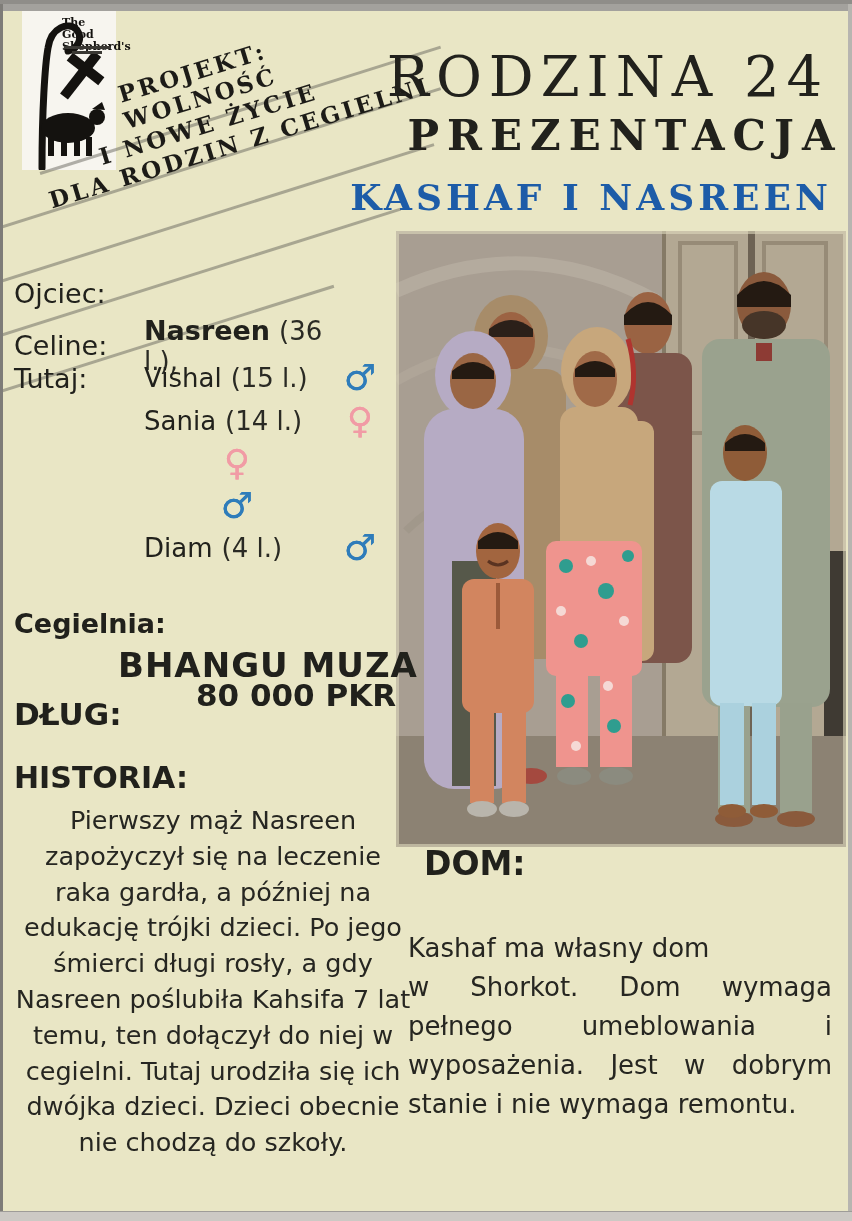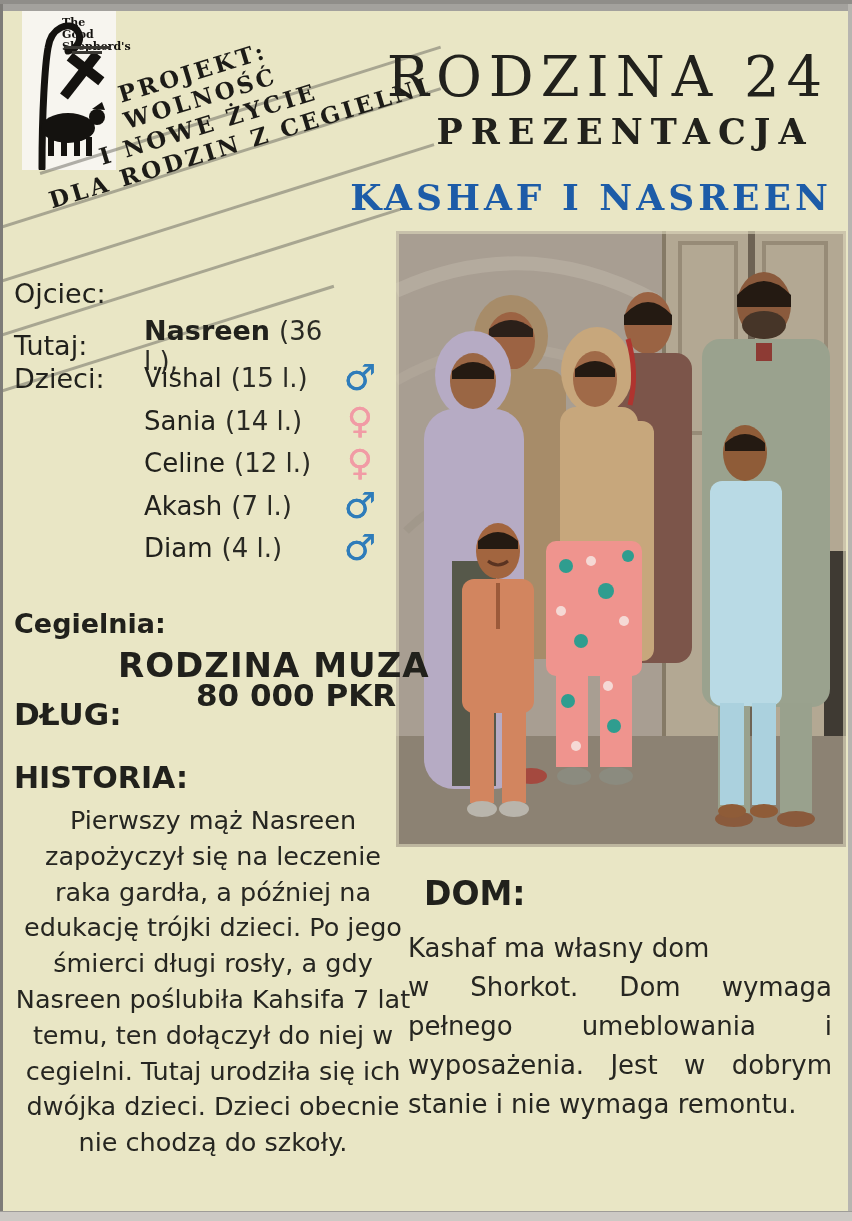--- a/index.html
+++ b/index.html
@@ -19,21 +19,21 @@
   .logo-bar{position:absolute;left:42px;width:46px;height:2.5px;background:#3a3833;}
   .logo-svg{position:absolute;left:0;top:0;}
 
   .tagline{position:absolute;left:22px;top:106px;width:348px;transform:rotate(-17deg);transform-origin:0 0;
            text-align:center;font-family:"DejaVu Serif",serif;font-weight:bold;font-size:23px;
            line-height:27px;letter-spacing:3px;color:#1c1b17;white-space:nowrap;}
 
   .title{position:absolute;left:362px;top:40px;width:492px;text-align:center;
          font-family:"DejaVu Serif",serif;font-weight:normal;font-size:56px;letter-spacing:7px;white-space:nowrap;}
   .subtitle{position:absolute;left:400px;top:107px;width:450px;text-align:center;
-         font-family:"DejaVu Serif",serif;font-weight:bold;font-size:35px;letter-spacing:8px;white-space:nowrap;}
+         font-family:"DejaVu Serif",serif;font-weight:bold;font-size:42px;letter-spacing:8px;white-space:nowrap;}
   .fam-names{position:absolute;left:332px;top:172px;width:518px;text-align:center;
          font-family:"DejaVu Serif",serif;font-weight:bold;font-size:36px;letter-spacing:4px;
          color:#1d5ca8;white-space:nowrap;}
 
   .photo{position:absolute;left:396px;top:227px;width:450px;height:616px;}
 
   .family-grid{position:absolute;left:14px;top:268px;width:376px;}
   .fam-row{display:grid;grid-template-columns:130px 186px 60px;height:42.5px;align-items:center;}
   .fam-label{font-weight:normal;font-size:27px;}
   .nm{font-size:26px;}
@@ -44,21 +44,21 @@
   .sym.female{color:#f19ba5;text-shadow:0 0 .6px #f19ba5;}
 
   .ceg-label{position:absolute;left:14px;top:604px;font-weight:bold;font-size:27px;}
   .brick-name{position:absolute;left:118px;top:641px;font-weight:bold;font-size:34px;letter-spacing:1px;}
   .debt-label{position:absolute;left:14px;top:692px;font-weight:bold;font-size:31px;}
   .debt-value{position:absolute;left:196px;top:673px;font-weight:bold;font-size:31px;}
 
   .hist-head{position:absolute;left:14px;top:756px;font-weight:bold;font-size:30px;}
   .hist-text{position:absolute;left:14px;top:799px;width:398px;font-size:25.5px;line-height:35.8px;color:#262621;text-align:center;}
 
-  .dom-head{position:absolute;left:424px;top:870px;font-weight:bold;font-size:33px;text-align:center;}
+  .dom-head{position:absolute;left:424px;top:840px;font-weight:bold;font-size:33px;text-align:center;}
   .dom-para{position:absolute;left:408px;top:925px;width:424px;font-size:26px;line-height:39px;color:#262621;}
   .dom-rest{text-align:justify;}
 </style>
 </head>
 <body>
 
 <div class="screen">
   <div class="page"></div>
 
   <div class="logo-box">
@@ -206,53 +206,51 @@
 
     <rect x="1.5" y="1.5" width="447" height="613" fill="none" stroke="#ded9bd" stroke-width="3" opacity="0.6"></rect>
   </svg>
 
   <div class="family-grid">
     <div class="fam-row">
       <span class="fam-label">Ojciec:</span>
       <span class="sym"></span>
     </div>
     <div class="fam-row">
-      <span class="fam-label">Tutaj:</span>
+      <span class="fam-label">Celine:</span>
       <span><span class="nm bold">Nasreen</span><span class="age">(36 l.),</span></span>
       <span class="sym"></span>
     </div>
     <div class="fam-row">
-      <span class="fam-label">Dzieci:</span>
+      <span class="fam-label">Tutaj:</span>
       <span><span class="nm">Vishal</span><span class="age">(15 l.)</span></span>
       <span class="sym male">♂</span>
     </div>
     <div class="fam-row">
       <span class="fam-label"></span>
       <span><span class="nm">Sania</span><span class="age">(14 l.)</span></span>
       <span class="sym female">♀</span>
     </div>
     <div class="fam-row">
       <span class="fam-label"></span>
-      <span><span class="nm">Celine</span><span class="age">(12 l.)</span></span>
       <span class="sym female">♀</span>
     </div>
     <div class="fam-row">
       <span class="fam-label"></span>
-      <span><span class="nm">Akash</span><span class="age">(7 l.)</span></span>
       <span class="sym male">♂</span>
     </div>
     <div class="fam-row">
       <span class="fam-label"></span>
       <span><span class="nm">Diam</span><span class="age">(4 l.)</span></span>
       <span class="sym male">♂</span>
     </div>
   </div>
 
   <div class="ceg-label">Cegielnia:</div>
-  <div class="brick-name">RODZINA MUZA</div>
+  <div class="brick-name">BHANGU MUZA</div>
   <div class="debt-label">DŁUG:</div>
   <div class="debt-value">80 000 PKR</div>
 
   <div class="hist-head">HISTORIA:</div>
   <div class="hist-text">Pierwszy mąż Nasreen zapożyczył się na leczenie raka gardła, a później na edukację trójki dzieci. Po jego śmierci długi rosły, a gdy Nasreen poślubiła Kahsifa 7 lat temu, ten dołączył do niej w cegielni. Tutaj urodziła się ich dwójka dzieci. Dzieci obecnie nie chodzą do szkoły.</div>
 
   <div class="dom-head">DOM:</div>
   <div class="dom-para">
     <div>Kashaf ma własny dom</div>
     <div class="dom-rest">w Shorkot. Dom wymaga pełnego umeblowania i wyposażenia. Jest w dobrym stanie i nie wymaga remontu.</div>

